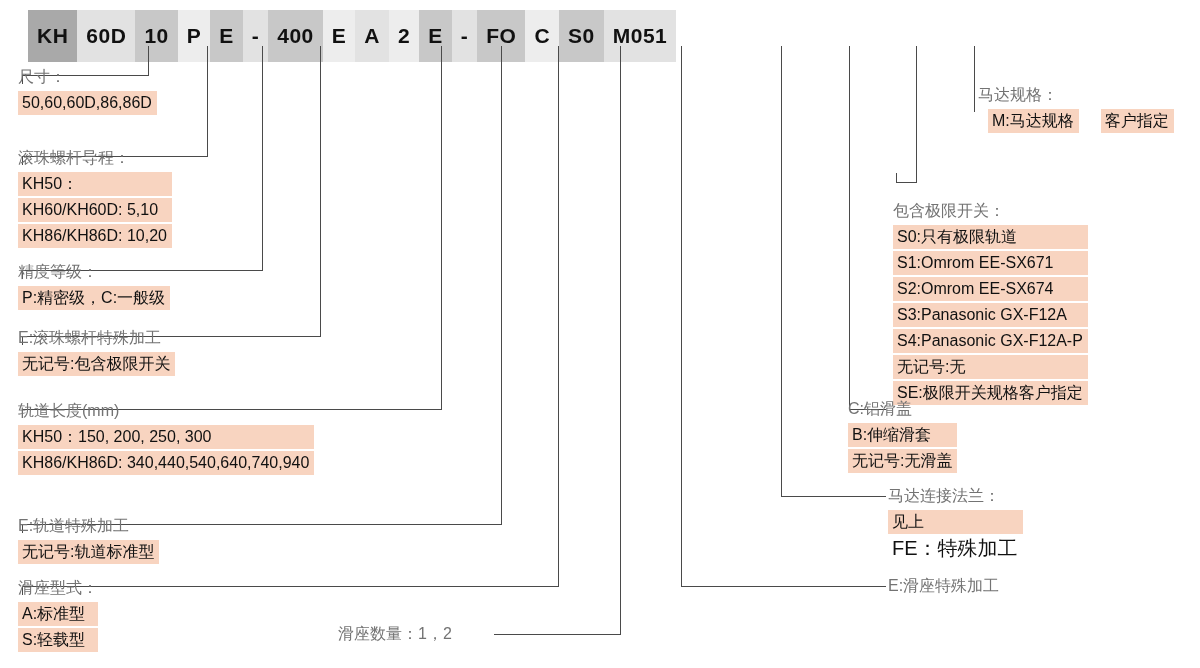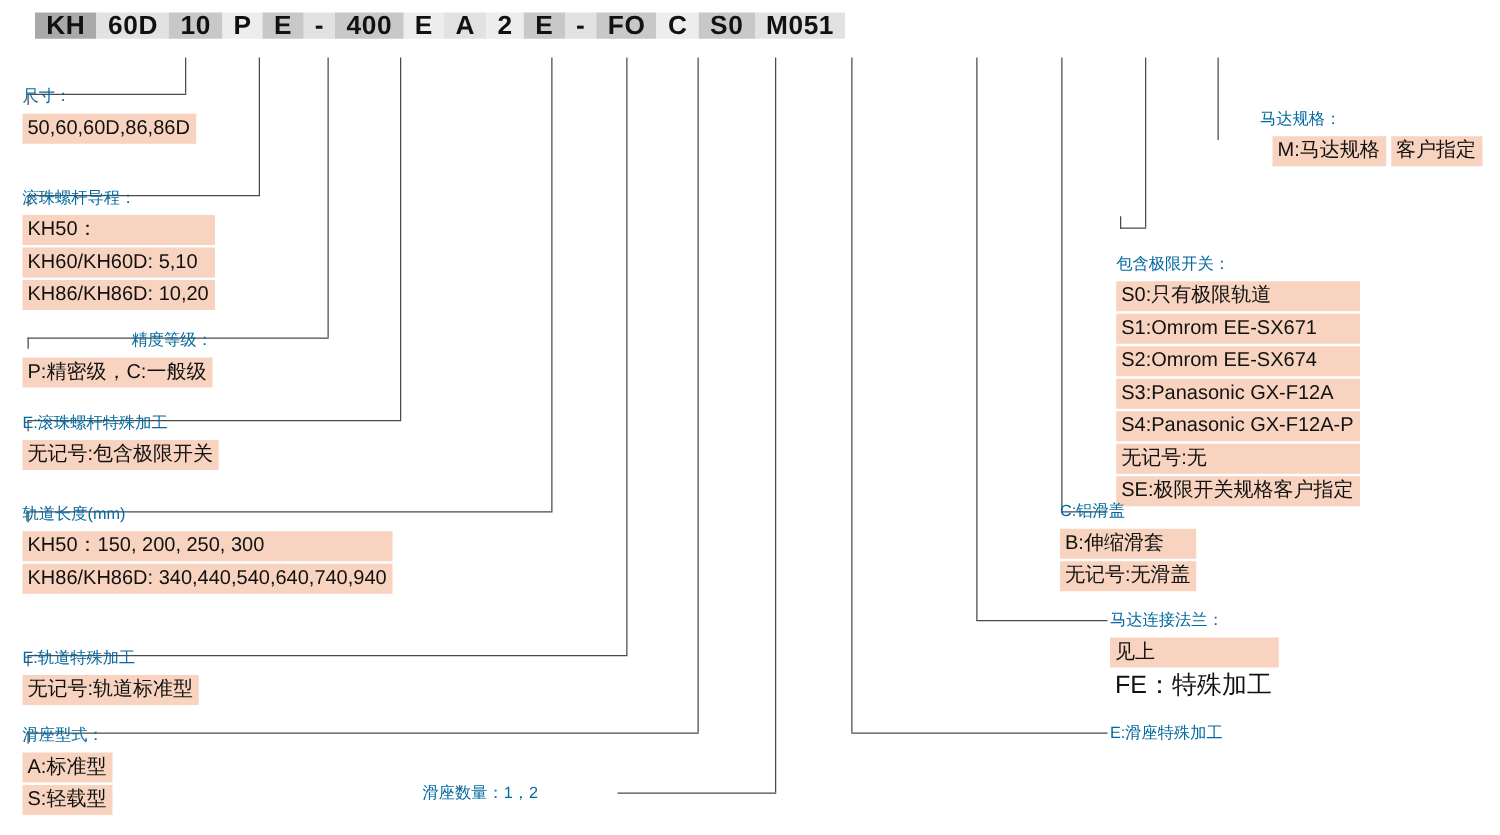--- a/index.html
+++ b/index.html
@@ -12,49 +12,49 @@
     overflow:hidden;
   }
   
   #code-strip{
     position:absolute;left:28px;top:10px;
     display:flex;align-items:stretch;height:36px;
   }
   .code-cell{
     display:flex;align-items:center;justify-content:center;
     font-size:21px;font-weight:bold;color:#111;
-    padding:0 9px;min-width:20px;height:21px;box-sizing:border-box;
+    padding:0 9px;min-width:20px;height:52px;box-sizing:border-box;
     letter-spacing:0.5px;
   }
   .c-dark{background:#a9a9a9;}
   .c-mid{background:#c8c8c8;}
   .c-light{background:#e2e2e2;text-align:right;}
   .c-pale{background:#ededed;}
 
   
   .vline{position:absolute;background:#4a4a4a;width:1px;}
   .hline{position:absolute;background:#4a4a4a;height:1px;}
 
   
   .blk{position:absolute;}
   .title{
-    font-size:13px;color:#0369a1;white-space:nowrap;line-height:22px;
+    font-size:16px;color:#737373;white-space:nowrap;line-height:22px;
     margin-bottom:3px;
   }
   .hl{
     display:inline-block;background:#f8d4c0;
     font-size:16px;line-height:22px;color:#111;
     padding:1px 5px 1px 4px;white-space:nowrap;margin-bottom:2px;
   }
   .plain{
     display:inline-block;font-size:20px;line-height:22px;color:#111;
     padding:1px 5px 1px 4px;white-space:nowrap;margin-bottom:2px;
   }
   .row{display:block;}
-  .inline-row{display:flex;align-items:center;gap:4px;}
+  .inline-row{display:flex;align-items:center;gap:22px;}
 </style>
 </head>
 <body>
 
 <div id="code-strip">
   <div class="code-cell c-dark">KH</div>
   <div class="code-cell c-light">60D</div>
   <div class="code-cell c-mid">10</div>
   <div class="code-cell c-pale">P</div>
   <div class="code-cell c-mid">E</div>
@@ -123,21 +123,21 @@
   <span class="hl row">50,60,60D,86,86D</span>
 </div>
 
 <div class="blk" style="left:18px;top:147px;">
   <div class="title">滚珠螺杆导程：</div>
   <span class="hl row">KH50：</span>
   <span class="hl row">KH60/KH60D: 5,10</span>
   <span class="hl row">KH86/KH86D: 10,20</span>
 </div>
 
-<div class="blk" style="left:18px;top:261px;text-align:right;">
+<div class="blk" style="left:18px;top:261px;">
   <div class="title">精度等级：</div>
   <span class="hl row">P:精密级，C:一般级</span>
 </div>
 
 <div class="blk" style="left:18px;top:327px;">
   <div class="title">E:滚珠螺杆特殊加工</div>
   <span class="hl row">无记号:包含极限开关</span>
 </div>
 
 <div class="blk" style="left:18px;top:400px;">
@@ -154,21 +154,21 @@
 <div class="blk" style="left:18px;top:577px;">
   <div class="title">滑座型式：</div>
   <span class="hl row">A:标准型</span>
   <span class="hl row">S:轻载型</span>
 </div>
 
 <div class="blk" style="left:338px;top:623px;">
   <div class="title">滑座数量：1，2</div>
 </div>
 
-<div class="blk" style="left:1008px;top:84px;">
+<div class="blk" style="left:978px;top:84px;">
   <div class="title">马达规格：</div>
   <div class="inline-row">
     <span class="hl" style="margin-left:10px;">M:马达规格</span>
     <span class="hl">客户指定</span>
   </div>
 </div>
 
 <div class="blk" style="left:893px;top:164px;margin-top:36px;">
   <div class="title">包含极限开关：</div>
   <span class="hl row">S0:只有极限轨道</span>

